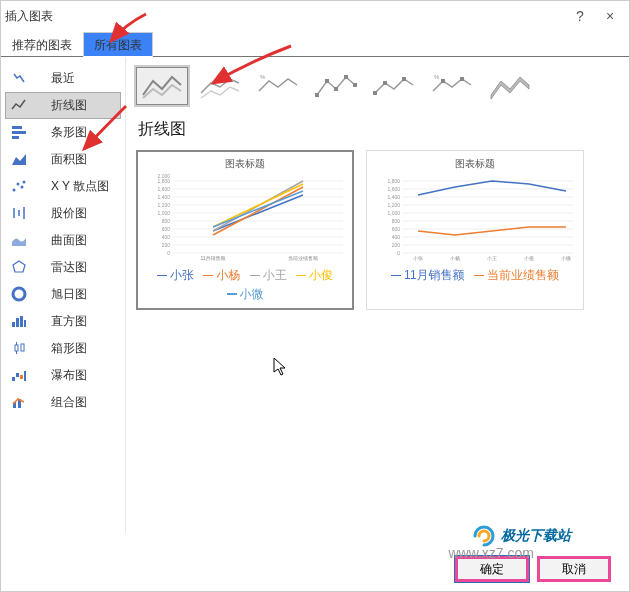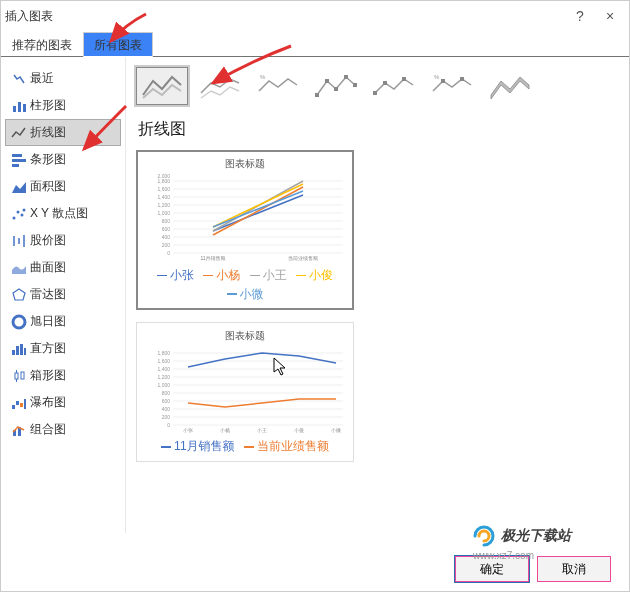--- a/index.html
+++ b/index.html
@@ -8,49 +8,49 @@
 .titlebar { height: 30px; display: flex; align-items: center; padding: 0 4px; font-size: 12px; color: #333; }
 .titlebar .spacer { flex: 1; }
 .titlebar .btn { width: 30px; text-align: center; font-size: 14px; color: #555; cursor: pointer; }
 
 .tabs { display: flex; border-bottom: 1px solid #737373; height: 26px; font-size: 12px; }
 .tab { padding: 4px 10px; border: 1px solid transparent; position: relative; top: 1px; cursor: pointer; color: #333; }
 .tab.active { border: 1px solid #ccc; border-bottom: 1px solid #fff; background: #3b82f6; }
 
 .body { display: flex; height: 476px; }
 .sidebar { width: 125px; padding: 8px 4px; border-right: 1px solid #e8e8e8; overflow-y: auto; }
-.sbitem { display: flex; align-items: center; gap: 3px; padding: 5px 6px; font-size: 12px; color: #333; cursor: pointer; }
+.sbitem { display: flex; gap: 24px; padding: 5px 6px; font-size: 12px; color: #333; cursor: pointer; }
 .sbitem.selected { background: #d8d8d8; border: 1px solid #aaa; padding: 4px 5px; }
 .sbicon { width: 16px; height: 16px; display: flex; align-items: center; justify-content: center; }
 .sbicon svg { width: 16px; height: 16px; }
 
 .main { flex: 1; padding: 10px; }
 .subtypes { display: flex; gap: 6px; margin-bottom: 14px; }
 .subtype { width: 52px; height: 38px; border: 1px solid transparent; display: flex; align-items: center; justify-content: center; cursor: pointer; }
 .subtype.selected { border: 1px solid #888; background: #eee; box-shadow: 0 0 0 2px #ccc; }
 .subtype svg { width: 44px; height: 30px; }
 
 .chart-title-h { font-size: 16px; font-weight: 400; margin: 6px 0 10px 2px; color: #222; }
 
-.previews { display: flex; gap: 12px; flex-direction: column; }
+.previews { display: flex; gap: 12px; }
 .preview { border: 1px solid #ddd; background: #fff; padding: 6px; }
 .preview.selected { border: 2px solid #888; padding: 5px; }
 .preview-title { text-align: center; font-size: 10px; color: #555; margin-bottom: 2px; }
 .preview svg { display: block; }
 .preview .legend { text-align: center; font-size: 12px; color: #777; margin-top: 4px; }
 .leg { display: inline-flex; align-items: center; gap: 3px; margin: 0 3px; }
 .leg::before { content: ""; width: 10px; height: 1.5px; background: currentColor; display: inline-block; }
 
 .footer { position: absolute; bottom: 0; left: 0; right: 0; height: 44px; display: flex; align-items: center; justify-content: flex-end; gap: 8px; padding: 0 18px; }
-.footer button { width: 74px; height: 26px; font-size: 12px; border: 1px solid #ec4899; background: #f3f3f3; cursor: pointer; }
+.footer button { width: 74px; height: 26px; font-size: 12px; border: 3px solid #ec4899; background: #f3f3f3; cursor: pointer; }
 .footer button.primary { box-shadow: 0 0 0 1px #2a6fb5; }
 
-.watermark { position: absolute; bottom: 42px; right: 58px; display: flex; align-items: center; gap: 4px; font-size: 14px; color: #404040; font-style: italic; font-weight: bold; pointer-events: none; }
+.watermark { position: absolute; bottom: 42px; right: 58px; display: flex; align-items: center; gap: 4px; font-size: 14px; color: #0369a1; font-style: italic; font-weight: bold; pointer-events: none; }
 .watermark .wmicon { width: 26px; height: 26px; }
-.wmurl { position: absolute; bottom: 30px; right: 95px; font-size: 10px; color: #999; pointer-events: none; }
+.wmurl { position: absolute; bottom: 30px; right: 95px; font-size: 14px; color: #999; pointer-events: none; }
 
 .arrow { position: absolute; pointer-events: none; }
 .arrow svg { overflow: visible; }
 .cursor { position: absolute; left: 272px; top: 356px; pointer-events: none; }
 </style>
 </head>
 <body>
 
 <div class="titlebar">
   <span>插入图表</span>
@@ -67,30 +67,20 @@
 <div class="body">
 
   <div class="sidebar">
     <div class="sbitem">
       <span class="sbicon">
           <svg viewBox="0 0 16 16">
             <polyline points="3,4 6,8 9,6 13,12" stroke="#4472C4" fill="none" stroke-width="1.5"></polyline>
           </svg>
         </span>
       <span>最近</span>
-    </div>
-    <div class="sbitem">
-      <span class="sbicon">
-          <svg viewBox="0 0 16 16">
-            <rect x="2" y="8" width="3" height="6" fill="#4472C4"></rect>
-            <rect x="7" y="4" width="3" height="10" fill="#4472C4"></rect>
-            <rect x="12" y="6" width="3" height="8" fill="#4472C4"></rect>
-          </svg>
-        </span>
-      <span>柱形图</span>
     </div>
     <div class="sbitem selected">
       <span class="sbicon">
           <svg viewBox="0 0 16 16">
             <polyline points="1,12 5,7 9,10 14,3" stroke="#555" fill="none" stroke-width="1.5"></polyline>
           </svg>
         </span>
       <span>折线图</span>
     </div>
     <div class="sbitem">

